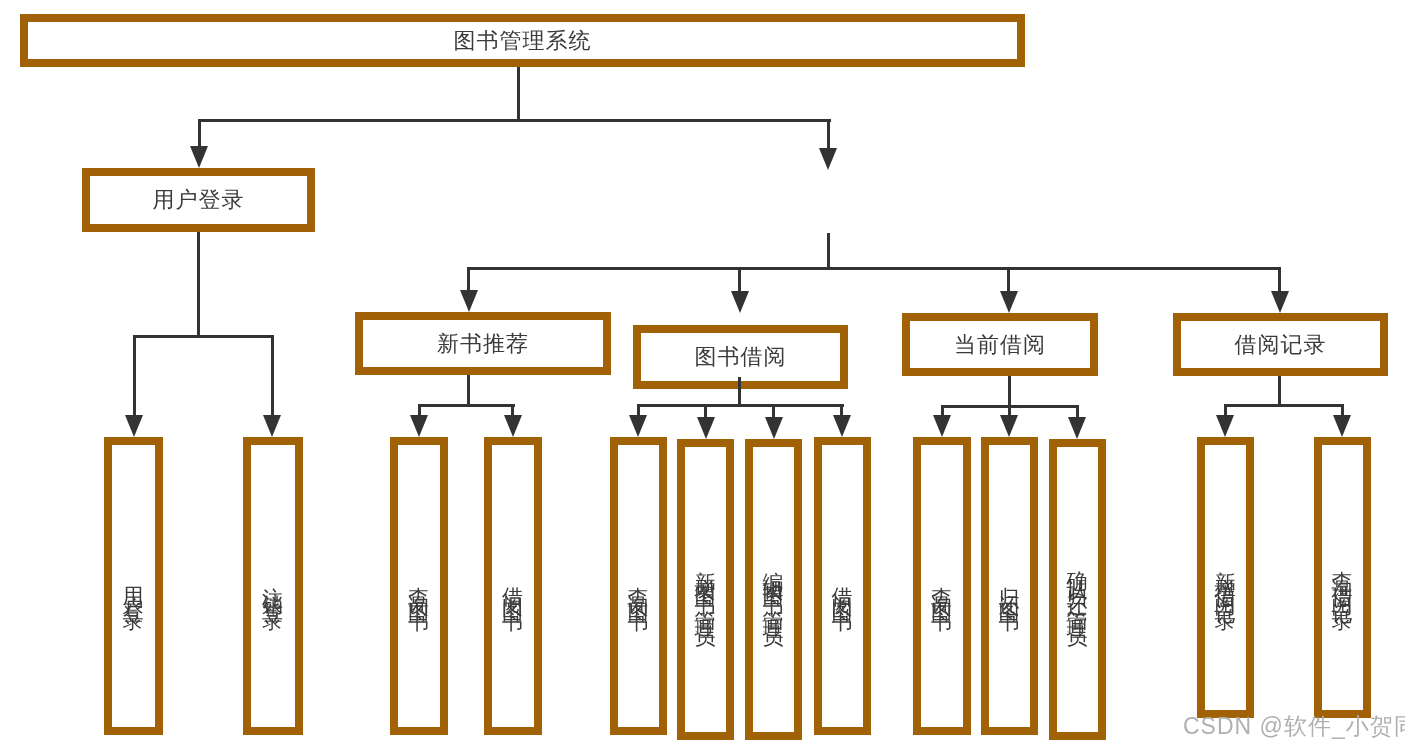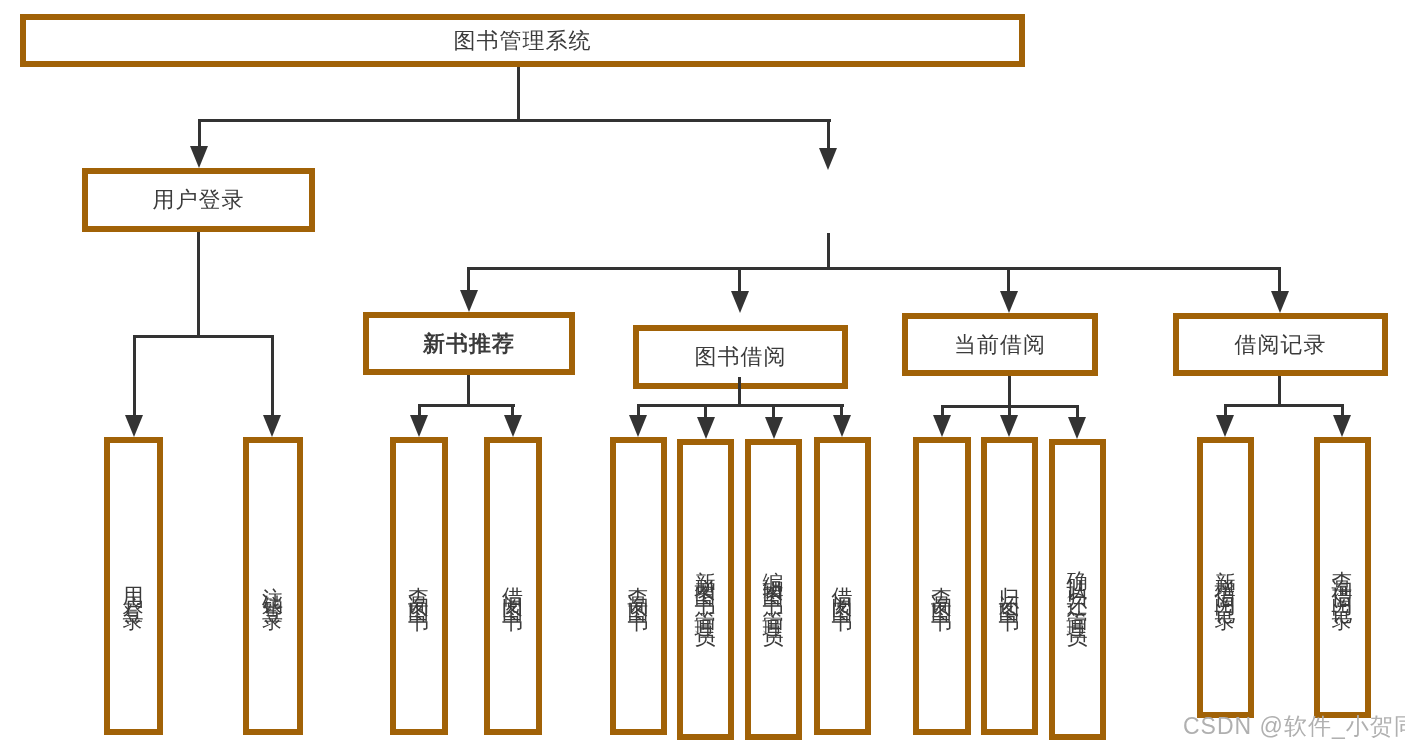--- a/index.html
+++ b/index.html
@@ -7,21 +7,21 @@
     position: relative;
     width: 1405px;
     height: 747px;
     background: #ffffff;
     font-family: "Liberation Sans", "DejaVu Sans", sans-serif;
     overflow: hidden;
   }
   .box {
     position: absolute;
     box-sizing: border-box;
-    border: 6px solid #a16207;
+    border: 8px solid #a16207;
     background: #ffffff;
     display: flex;
     align-items: center;
     justify-content: center;
     color: #3b3b3b;
   }
   .hbox { font-size: 22px; letter-spacing: 1px; }
   .vbox span {
     writing-mode: vertical-lr;
     font-size: 21px;
@@ -54,21 +54,21 @@
 
   <div class="box hbox" style="left:20px; top:14px; width:1005px; height:53px;">
     <span>图书管理系统</span>
   </div>
 
   <div class="box hbox" style="left:82px; top:168px; width:233px; height:64px;">
     <span>用户登录</span>
   </div>
 
 
-  <div class="box hbox" style="left:363px; top:312px; width:212px; height:63px;font-weight:bold;">
+  <div class="box hbox" style="left:355px; top:312px; width:256px; height:63px;">
     <span>新书推荐</span>
   </div>
 
   <div class="box hbox" style="left:633px; top:313px; width:215px; height:64px;margin-top:12px;">
     <span>图书借阅</span>
   </div>
 
   <div class="box hbox" style="left:902px; top:313px; width:196px; height:63px;">
     <span>当前借阅</span>
   </div>

